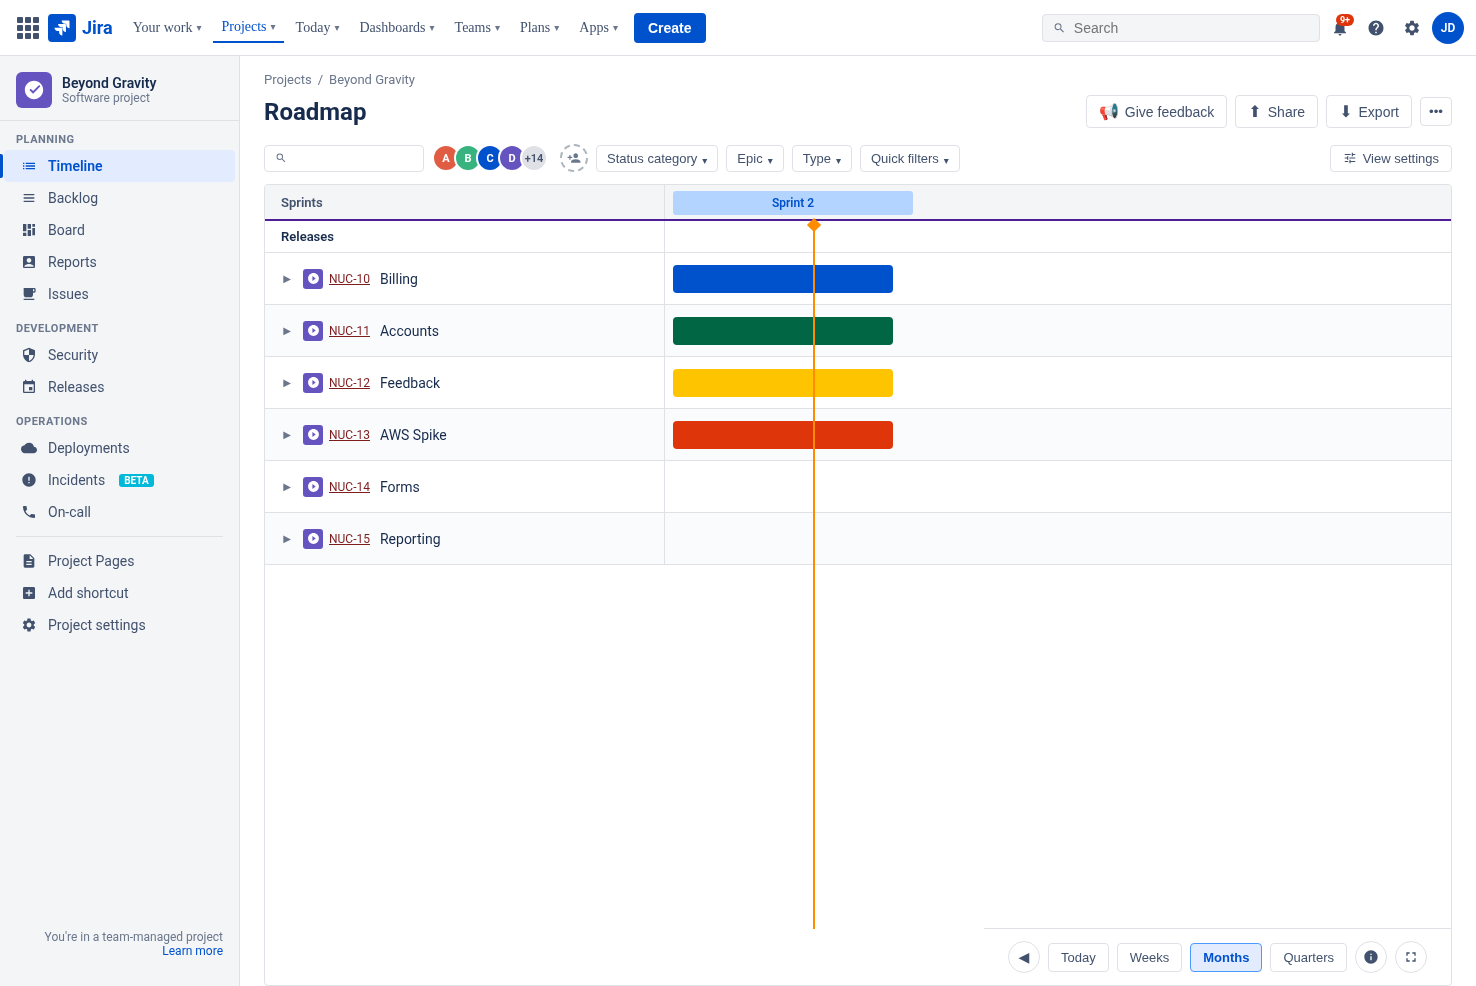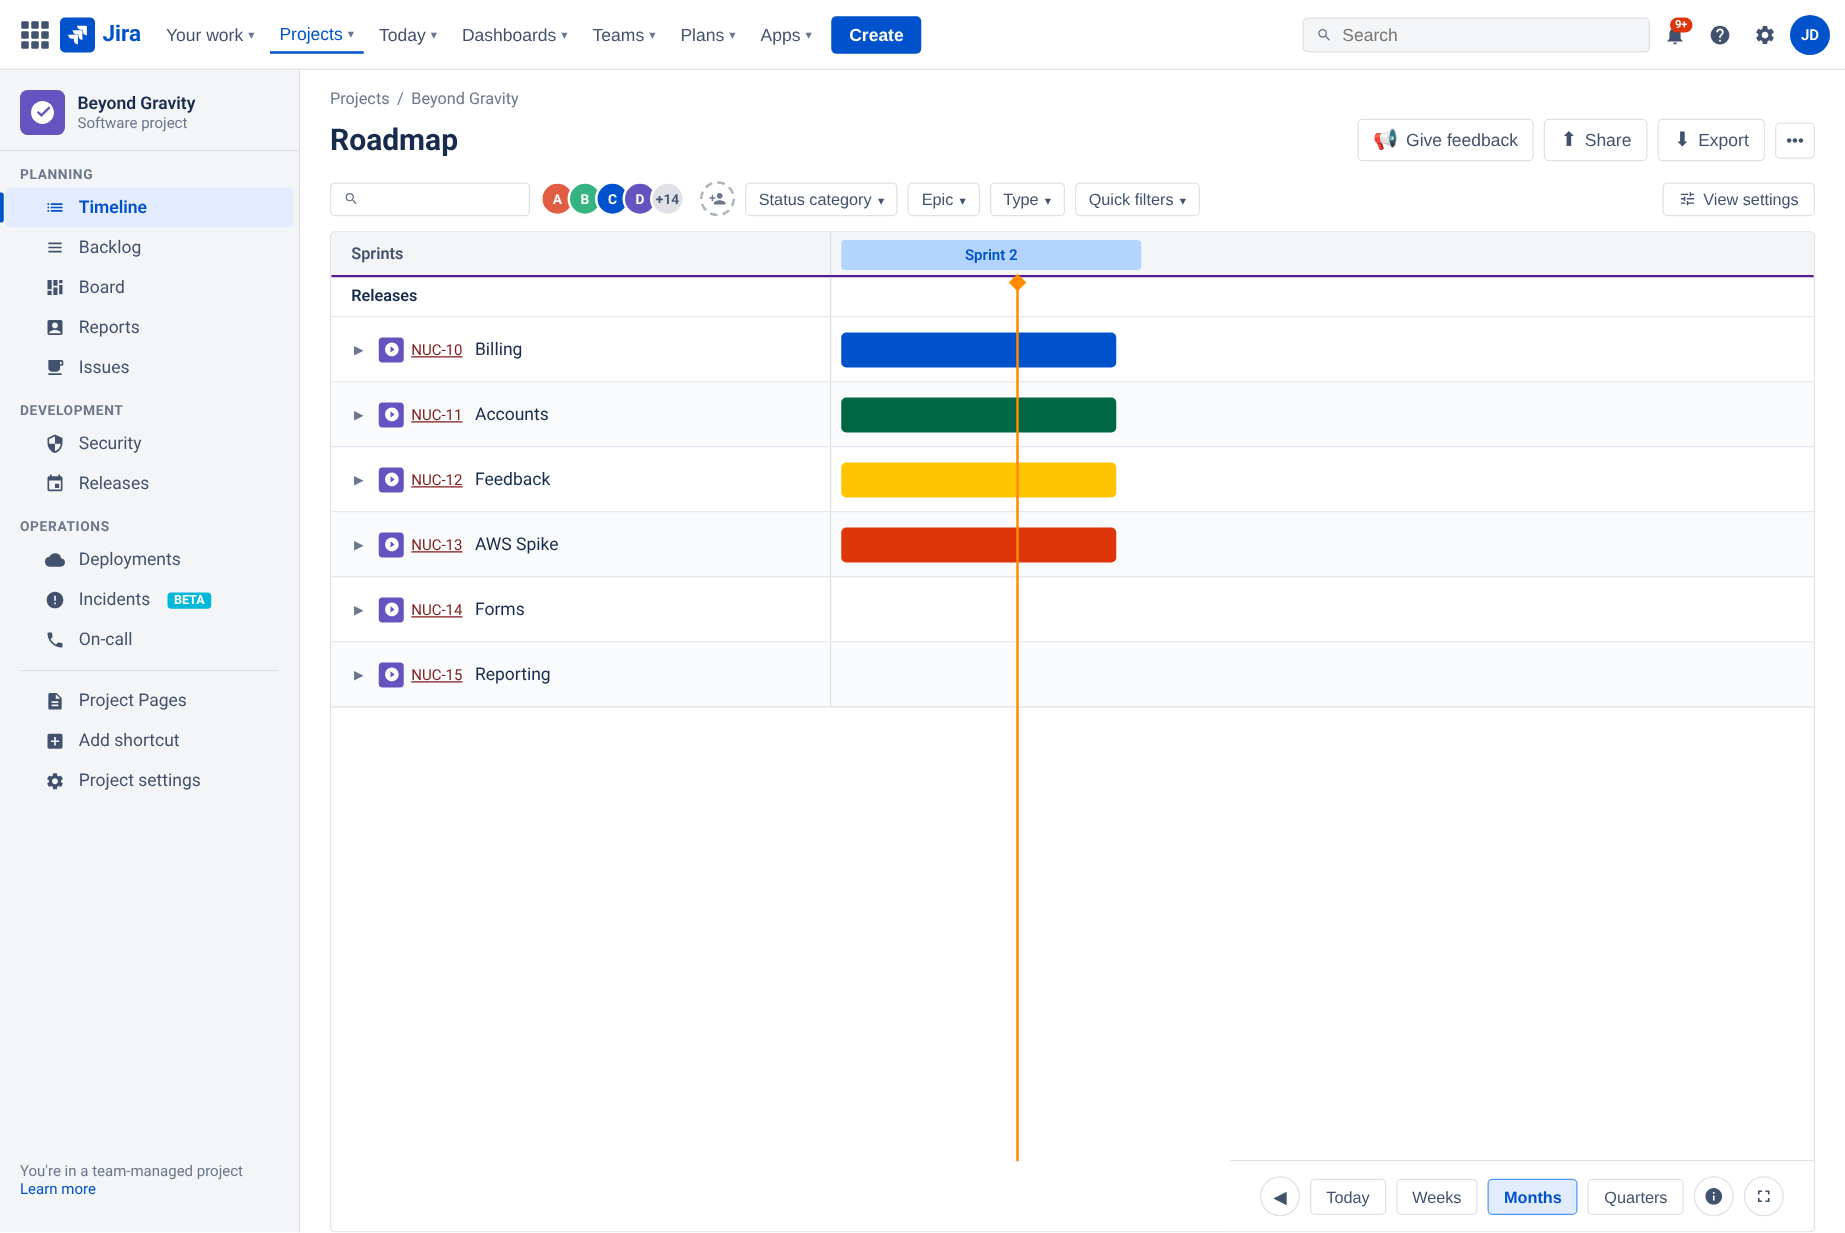--- a/index.html
+++ b/index.html
@@ -15,21 +15,21 @@
     .grid-icon { display: grid; grid-template-columns: repeat(3,6px); gap: 2px; }
     .grid-dot { width: 6px; height: 6px; background: #42526e; border-radius: 1px; }
     .topnav-logo { display: flex; align-items: center; gap: 6px; margin-right: 8px; cursor: pointer; }
     .logo-icon { width: 28px; height: 28px; background: #0052cc; border-radius: 4px; display: flex; align-items: center; justify-content: center; }
     .logo-icon svg { width: 18px; height: 18px; fill: white; }
     .logo-text { font-size: 18px; font-weight: 700; color: #0052cc; }
     .nav-item {
       display: flex; align-items: center; gap: 4px;
       padding: 6px 8px; border-radius: 4px; cursor: pointer;
       font-size: 14px; color: #42526e; white-space: nowrap;
-      border: none; background: none;
+      border: none; background: none; font-family: Liberation Serif, serif;
     }
     .nav-item.active { color: #0052cc; }
     .nav-item .chevron { font-size: 10px; color: #6b778c; }
     .create-btn {
       background: #0052cc; color: white; border: none; border-radius: 4px;
       padding: 7px 14px; font-size: 14px; font-weight: 600; cursor: pointer; margin-left: 4px;
     }
     .topnav-right { display: flex; align-items: center; gap: 4px; margin-left: auto; }
     .search-box {
       display: flex; align-items: center; gap: 8px;
@@ -62,32 +62,32 @@
     .project-icon svg { width: 22px; height: 22px; fill: white; }
     .project-info { display: flex; flex-direction: column; }
     .project-name { font-size: 14px; font-weight: 600; color: #172b4d; }
     .project-type { font-size: 12px; color: #6b778c; }
     .sidebar-section-label {
       font-size: 11px; font-weight: 700; color: #6b778c;
       padding: 12px 16px 4px; text-transform: uppercase; letter-spacing: 0.5px;
     }
     .sidebar-item {
       display: flex; align-items: center; gap: 10px;
-      padding: 7px 31px; cursor: pointer; color: #42526e; font-size: 14px;
+      padding: 7px 16px; cursor: pointer; color: #42526e; font-size: 14px;
       border-radius: 4px; margin: 0 4px; position: relative;
     }
     .sidebar-item.active { background: #e3ebff; color: #0052cc; font-weight: 600; }
     .sidebar-item.active::before {
       content: ''; position: absolute; left: -4px; top: 4px; bottom: 4px;
       width: 3px; background: #0052cc; border-radius: 0 2px 2px 0;
     }
     .sidebar-icon { width: 18px; height: 18px; display: flex; align-items: center; justify-content: center; flex-shrink: 0; }
     .beta-badge { background: #00b8d9; color: white; font-size: 10px; font-weight: 700; padding: 1px 5px; border-radius: 3px; margin-left: 4px; }
     .sidebar-divider { height: 1px; background: #dfe1e6; margin: 8px 16px; }
-    .sidebar-footer { padding: 12px 16px; font-size: 12px; color: #6b778c; text-align: left; margin-top: auto; }
+    .sidebar-footer { padding: 12px 16px; font-size: 12px; color: #6b778c; text-align: right; margin-top: auto; }
     .sidebar-footer a { color: #0052cc; cursor: pointer; }
 
     
     .main-content { flex: 1; display: flex; flex-direction: column; overflow: hidden; background: #fff; }
     .breadcrumb { display: flex; align-items: center; gap: 6px; padding: 16px 24px 4px; font-size: 13px; color: #6b778c; }
     .breadcrumb a { color: #6b778c; cursor: pointer; }
     .breadcrumb-sep { color: #6b778c; }
     .page-header { display: flex; align-items: center; justify-content: space-between; padding: 4px 24px 16px; }
     .page-title { font-size: 24px; font-weight: 700; color: #172b4d; }
     .header-actions { display: flex; align-items: center; gap: 8px; }

